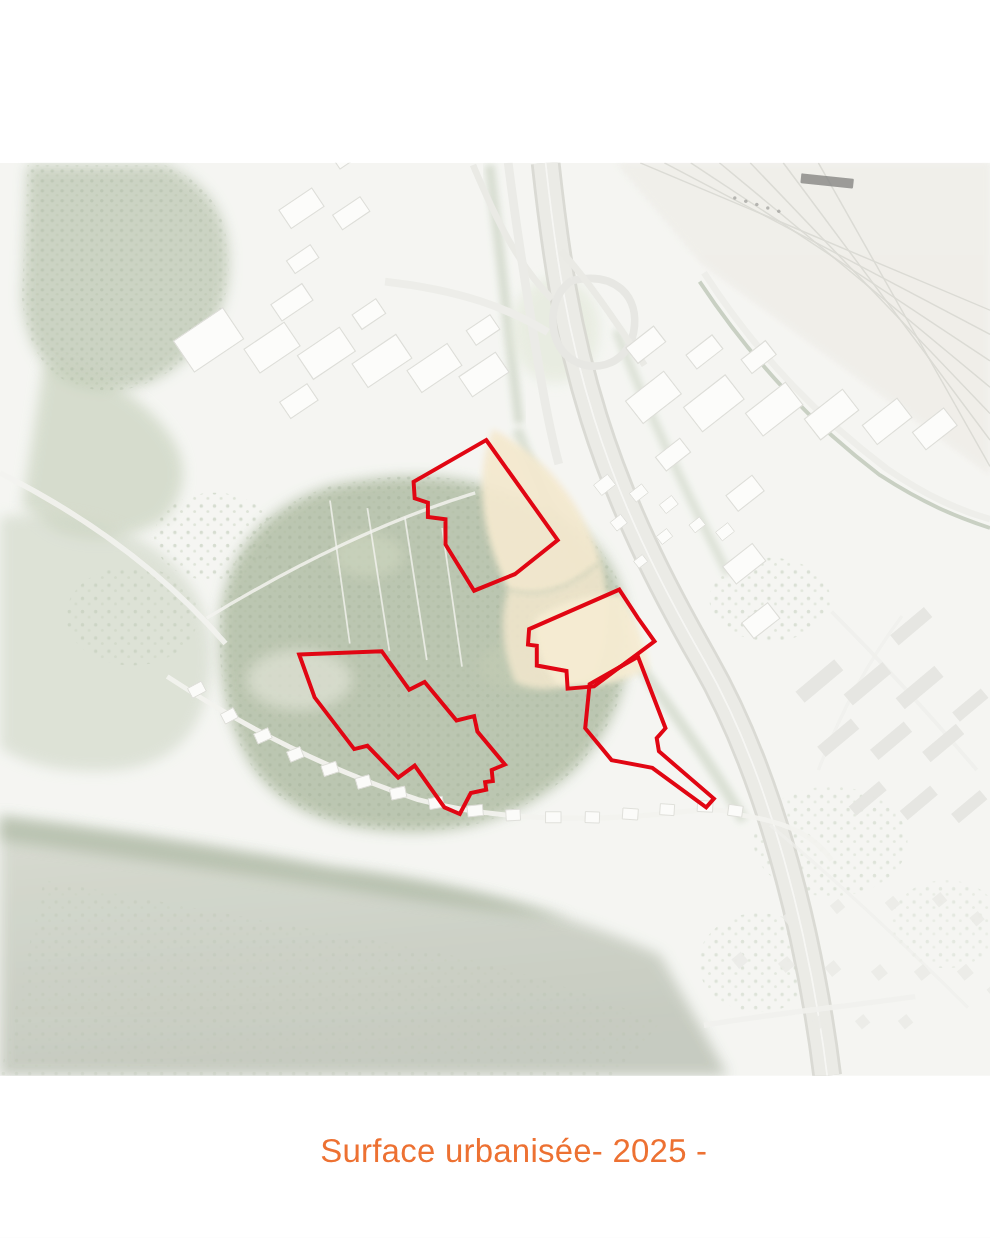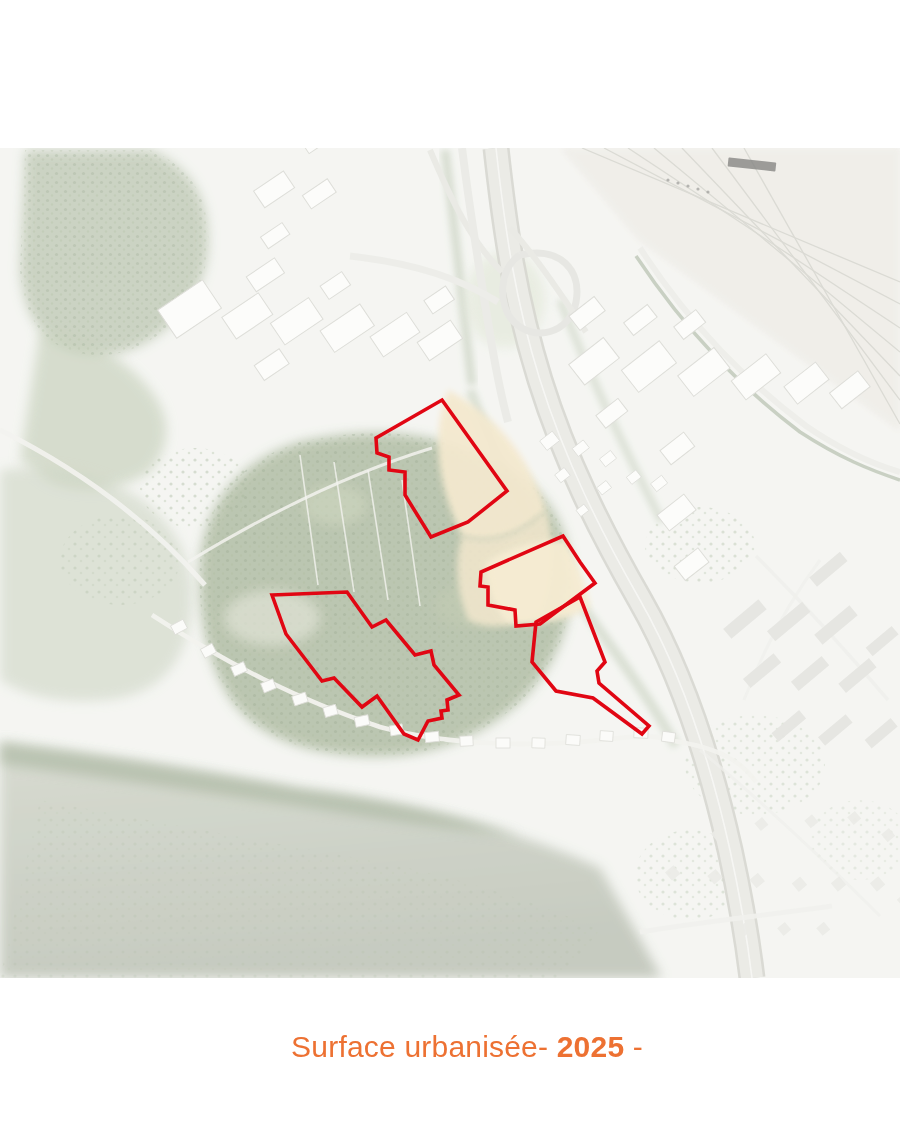--- a/index.html
+++ b/index.html
@@ -6,21 +6,21 @@
   #page{
     position:relative;width:900px;height:1125px;background:#ffffff;overflow:hidden;
     font-family:"Liberation Sans",sans-serif;
   }
   #map-wrap{position:absolute;left:0;top:148px;width:900px;height:830px;}
   #map-wrap svg{display:block;width:900px;height:830px;}
   #caption{
     position:absolute;left:0;top:996px;width:900px;text-align:center;
     font-size:30px;letter-spacing:.2px;white-space:pre-wrap;
   }
-  #caption .yr{font-weight:700;}
+  #caption .yr{font-weight:400;}
 </style>
 </head>
 <body>
 
 <div id="page">
 
   <div id="map-wrap">
     <svg viewBox="0 148 900 830" preserveAspectRatio="none">
       <defs>
         <filter id="b6" x="-20%" y="-20%" width="140%" height="140%">

